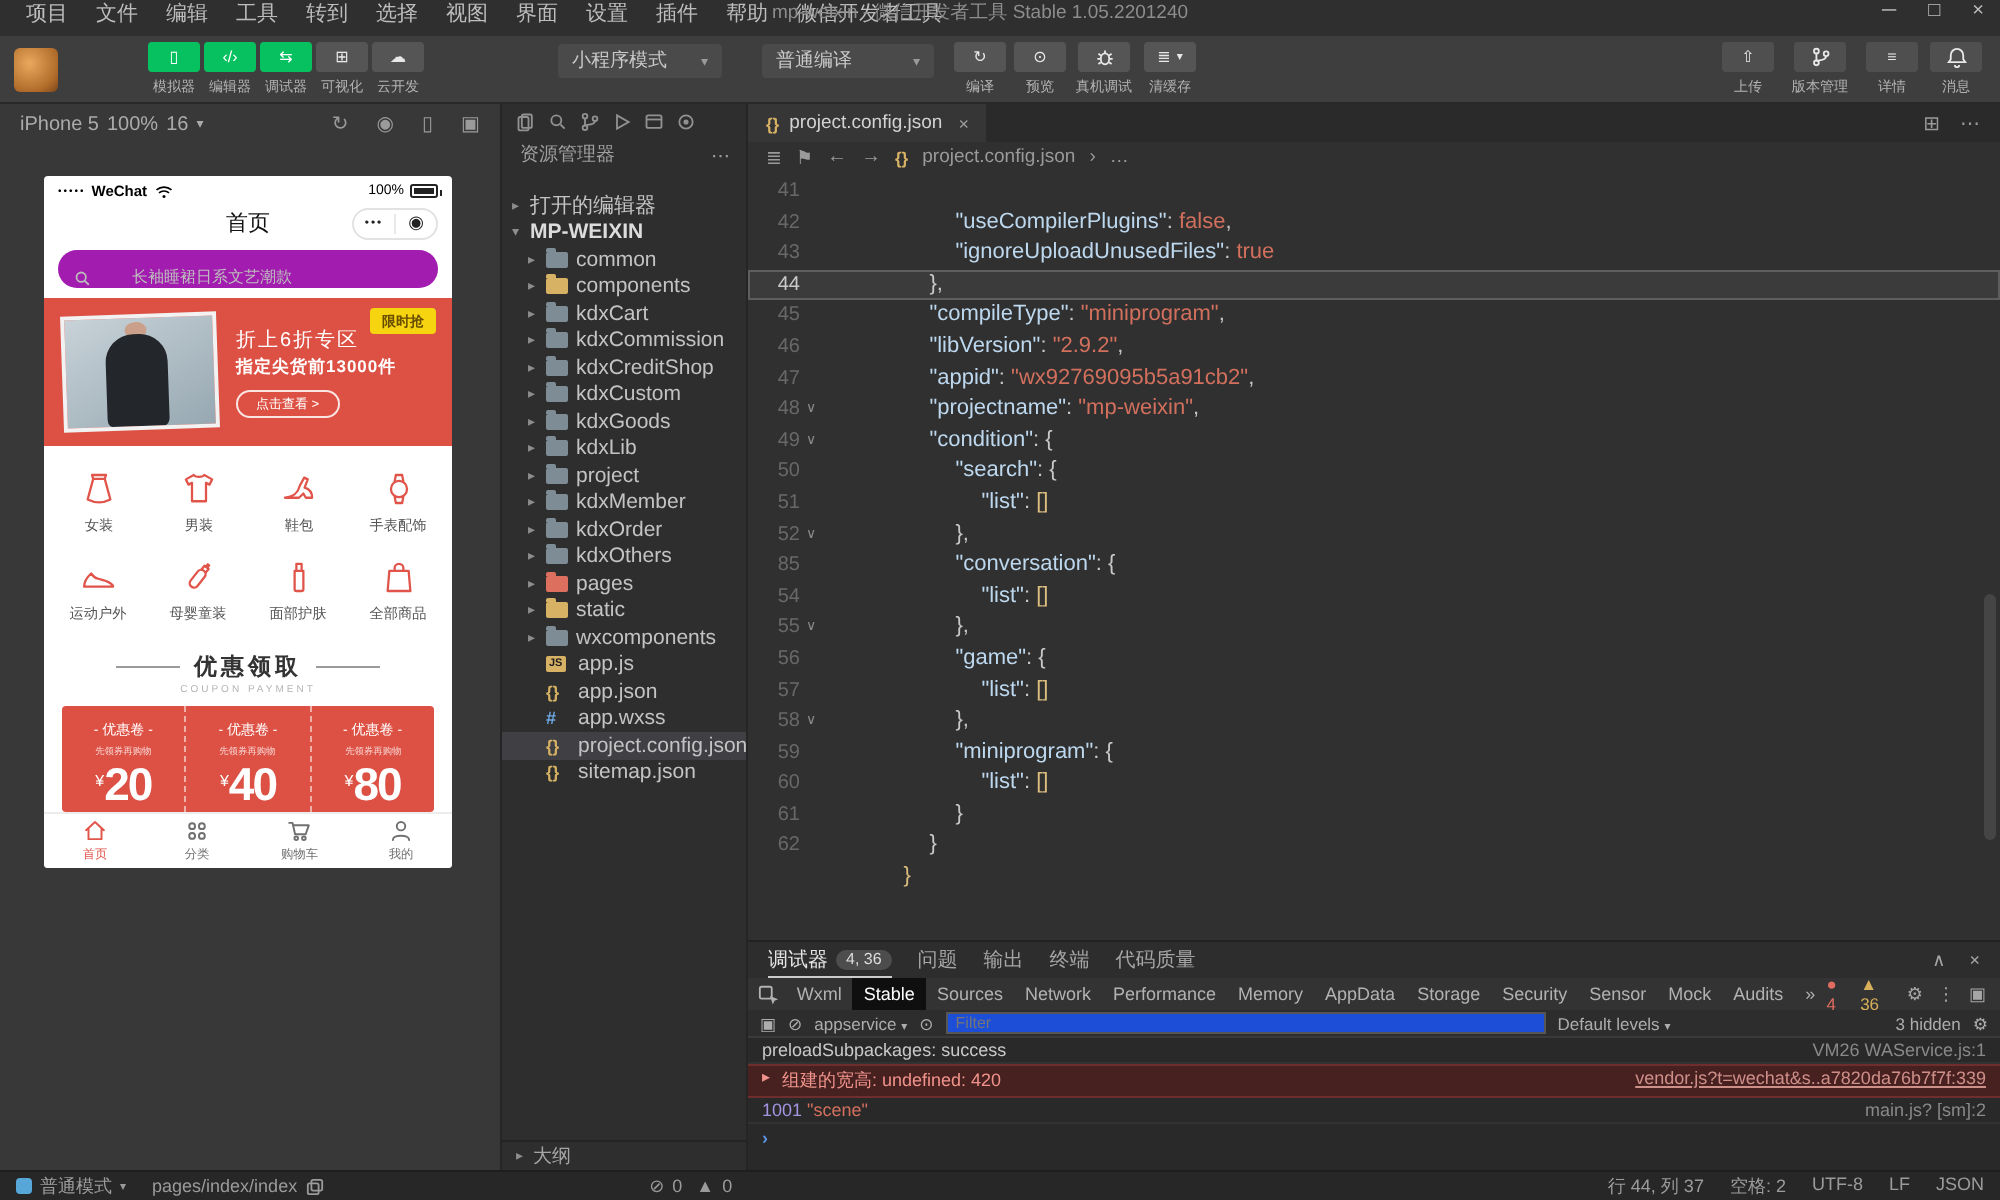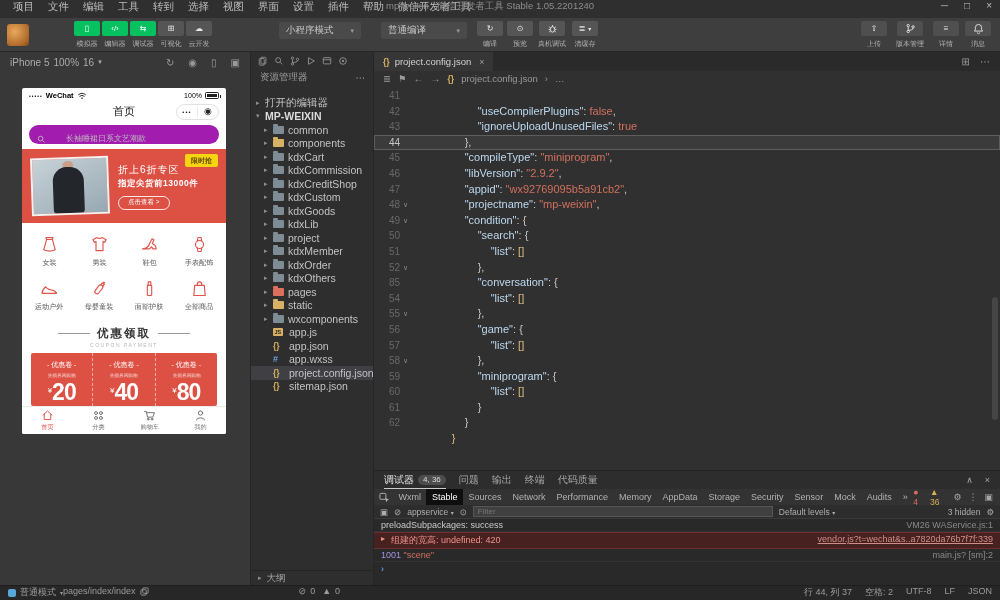--- a/index.html
+++ b/index.html
@@ -134,35 +134,35 @@
   .d-badge:empty{display:none}
   .d-winbtns{margin-left:auto;display:flex;gap:12px;color:#a5a5a5;font-size:9px}
   .d-tabs{height:16px;background:#333;display:flex;align-items:center;font-size:9px;color:#b2b2b2;padding-left:3px;flex:none}
   .dt{padding:0 5.5px;height:100%;display:flex;align-items:center;white-space:nowrap}
   .dt[data-active="true"]{background:#0f0f0f;color:#fff}
   .d-insp{width:15px;display:flex;justify-content:center;margin:0 1px}
   .d-right{margin-left:auto;display:flex;align-items:center;gap:7px;padding-right:7px;color:#a5a5a5}
   .d-err{color:#e06c60;font-size:8.5px}
   .d-warn{color:#d9b05a;font-size:8.5px}
   .d-toolbar{height:14px;display:flex;align-items:center;gap:6px;padding:0 6px;font-size:8.5px;color:#adadad;border-bottom:1px solid #3a3a3a;background:#2d2d2d;flex:none}
-  .d-filter{width:300px;height:11px;background:#404040;border:1px solid #565656;color:#bbb;font-size:8px;padding:0 4px;font-family:"Liberation Sans",sans-serif}
+  .d-filter{width:300px;height:11px;background:#1d4ed8;border:1px solid #565656;color:#bbb;font-size:8px;padding:0 4px;font-family:"Liberation Sans",sans-serif}
   .d-hidden{margin-left:auto}
   .d-console{flex:1;font-family:"DejaVu Sans Mono",monospace;font-size:9px;color:#c9c9c9;background:#292929;overflow:hidden}
   .crow{display:flex;align-items:center;padding:1px 7px;border-bottom:1px solid #323232}
   .csrc{margin-left:auto;color:#898989;padding-left:8px;white-space:nowrap}
   .cerr{background:#472020;border-top:1px solid #6e2e2e;border-bottom:1px solid #6e2e2e;color:#f0938b;padding:1px 7px}
   .cerr .row1{display:flex}
   .cerr .csrc{color:#cf8f89;text-decoration:underline}
   .cerr .row2{padding-left:12px;opacity:.85}
   .cnum{color:#a393e0}
   .cstr{color:#d2705d}
   .cprompt{color:#5b94e8;padding:2px 7px;font-weight:bold}
   .earr{width:10px;flex:none;font-size:8px}
   
-  .statusbar{height:15px;background:#272727;border-top:1px solid #1e1e1e;display:flex;align-items:flex-start;font-size:9px;color:#9b9b9b;padding:0 8px;gap:0}
+  .statusbar{height:15px;background:#272727;border-top:1px solid #1e1e1e;display:flex;align-items:center;font-size:9px;color:#9b9b9b;padding:0 8px;gap:13px}
   .sb-item{display:flex;align-items:center;gap:4px;white-space:nowrap}
   .sb-mode-icon{width:8px;height:8px;background:#57a8d8;border-radius:2px;display:inline-block}
   .sb-counts{display:flex;gap:7px;margin-left:150px}
   .sb-right{margin-left:auto;display:flex;gap:13px}
 </style>
 </head>
 <body>
 
 <div class="titlebar">
   <div class="menus">

